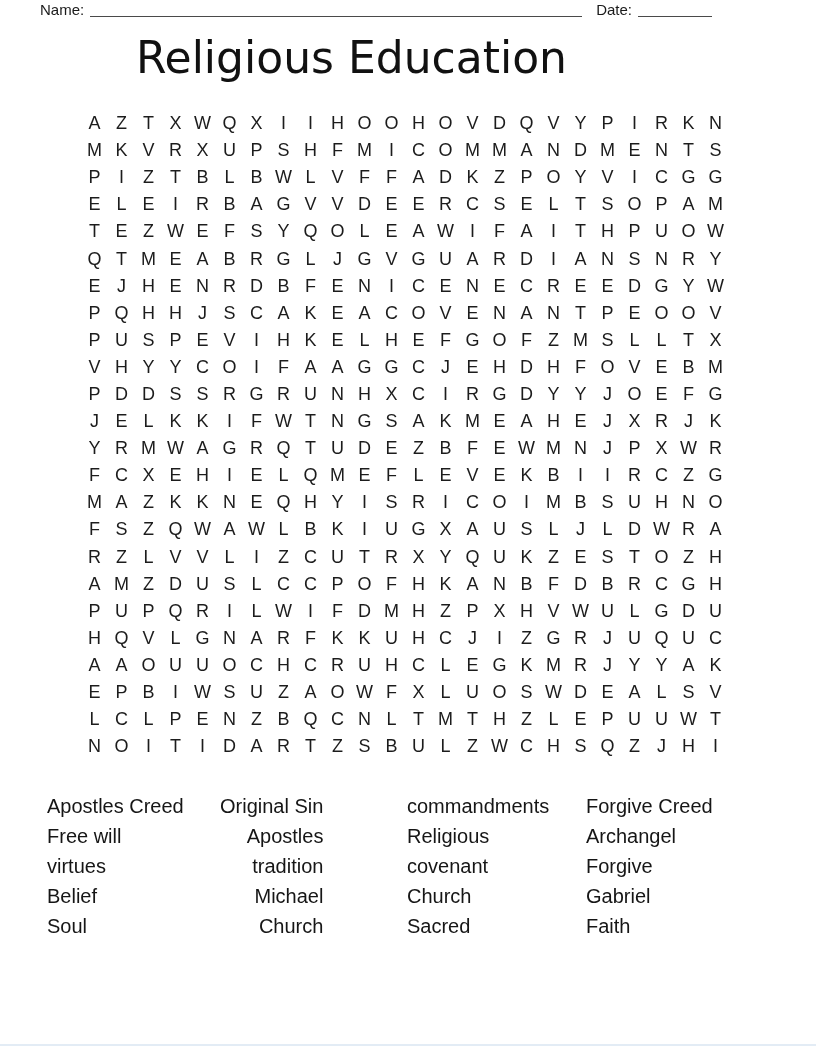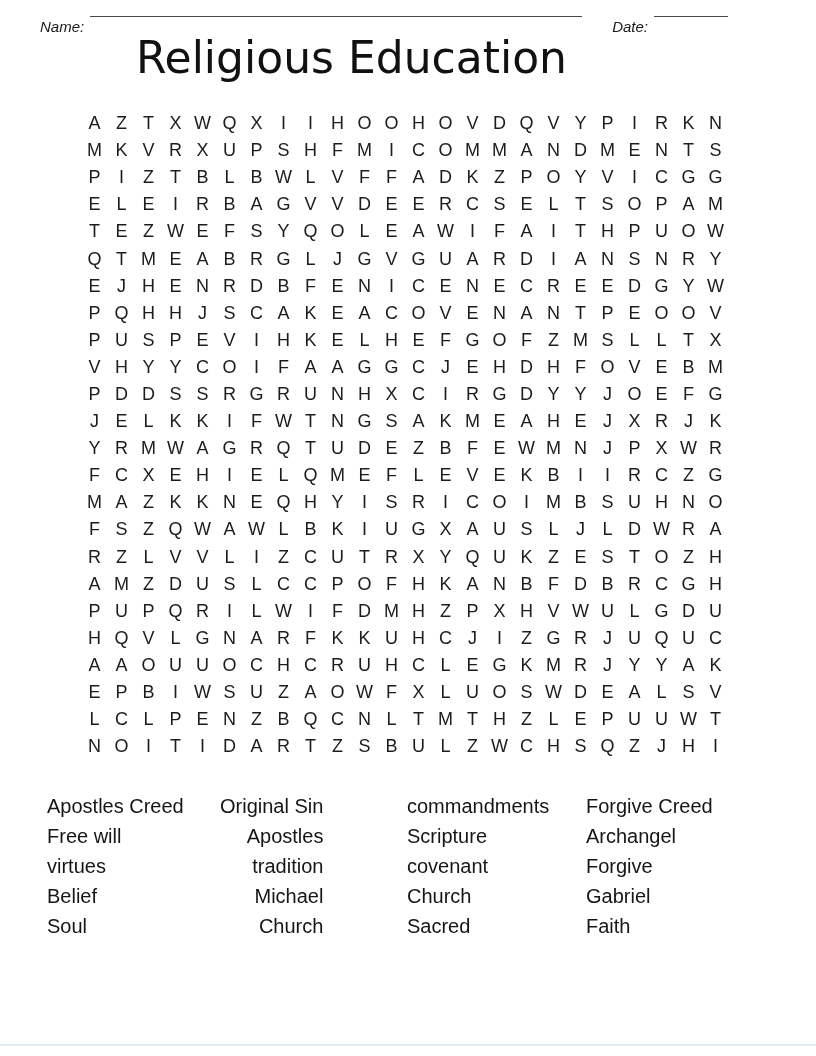--- a/index.html
+++ b/index.html
@@ -21,33 +21,32 @@
     position: absolute;
     top: 0px;
     left: 40px;
     width: 736px;
     display: flex;
     align-items: flex-start;
     font-size: 15px;
   }
   .hdr-label {
     white-space: nowrap;
-    padding-top: 18px;
-    font-style: italic;
+    padding-top: 1px;
   }
   .write-line {
     border-bottom: 1.5px solid #4a4a4a;
     height: 16px;
   }
   .name-line {
     flex: 1 1 auto;
     margin: 0 8px 0 6px;
     max-width: 492px;
   }
-  .date-label { margin-left: 22px; }
+  .date-label { margin-left: 6px; }
   .date-line {
     width: 74px;
     margin-left: 6px;
   }
 
   
   .title {
     position: absolute;
     top: 32px;
     left: 0;
@@ -766,21 +765,21 @@
     </div>
     <div class="word-col word-col-1">
       <div class="word-item">Original Sin</div>
       <div class="word-item">Apostles</div>
       <div class="word-item">tradition</div>
       <div class="word-item">Michael</div>
       <div class="word-item">Church</div>
     </div>
     <div class="word-col word-col-2">
       <div class="word-item">commandments</div>
-      <div class="word-item">Scripture</div>
+      <div class="word-item">Religious</div>
       <div class="word-item">covenant</div>
       <div class="word-item">Church</div>
       <div class="word-item">Sacred</div>
     </div>
     <div class="word-col word-col-3">
       <div class="word-item">Forgive Creed</div>
       <div class="word-item">Archangel</div>
       <div class="word-item">Forgive</div>
       <div class="word-item">Gabriel</div>
       <div class="word-item">Faith</div>

